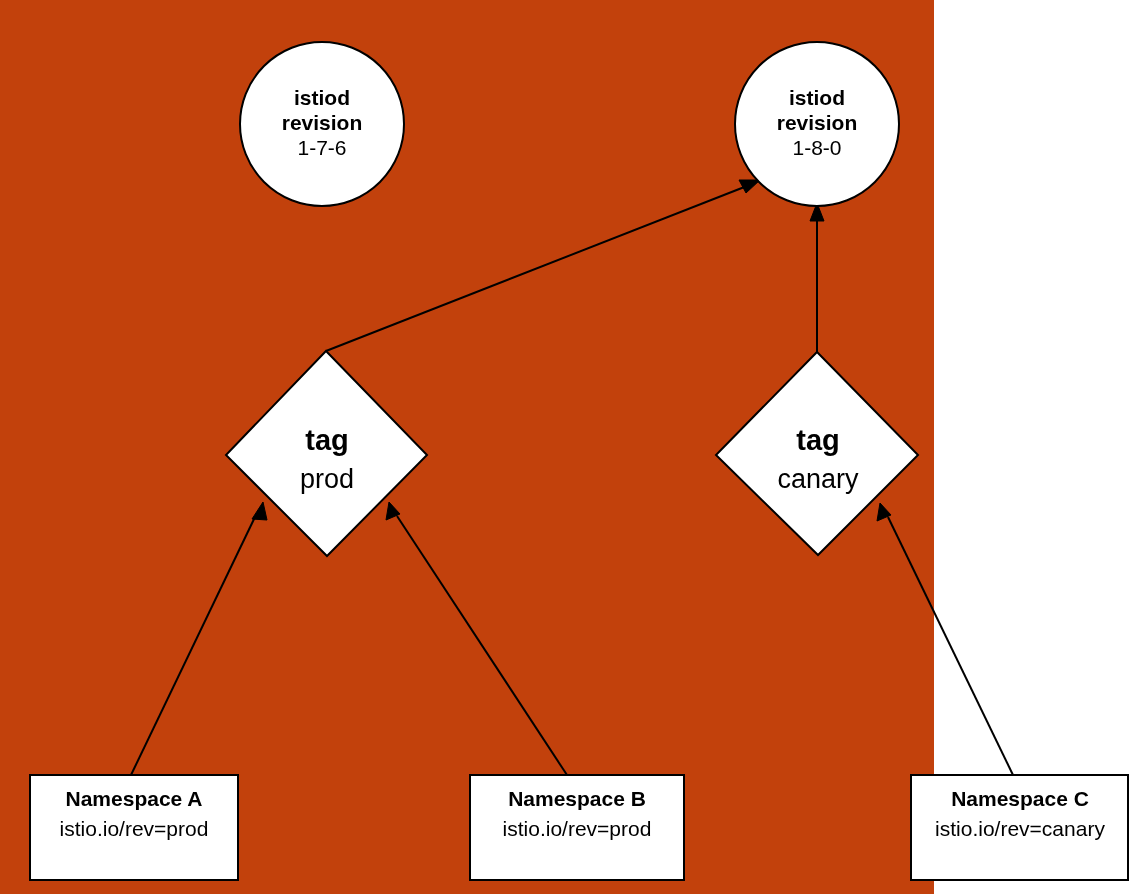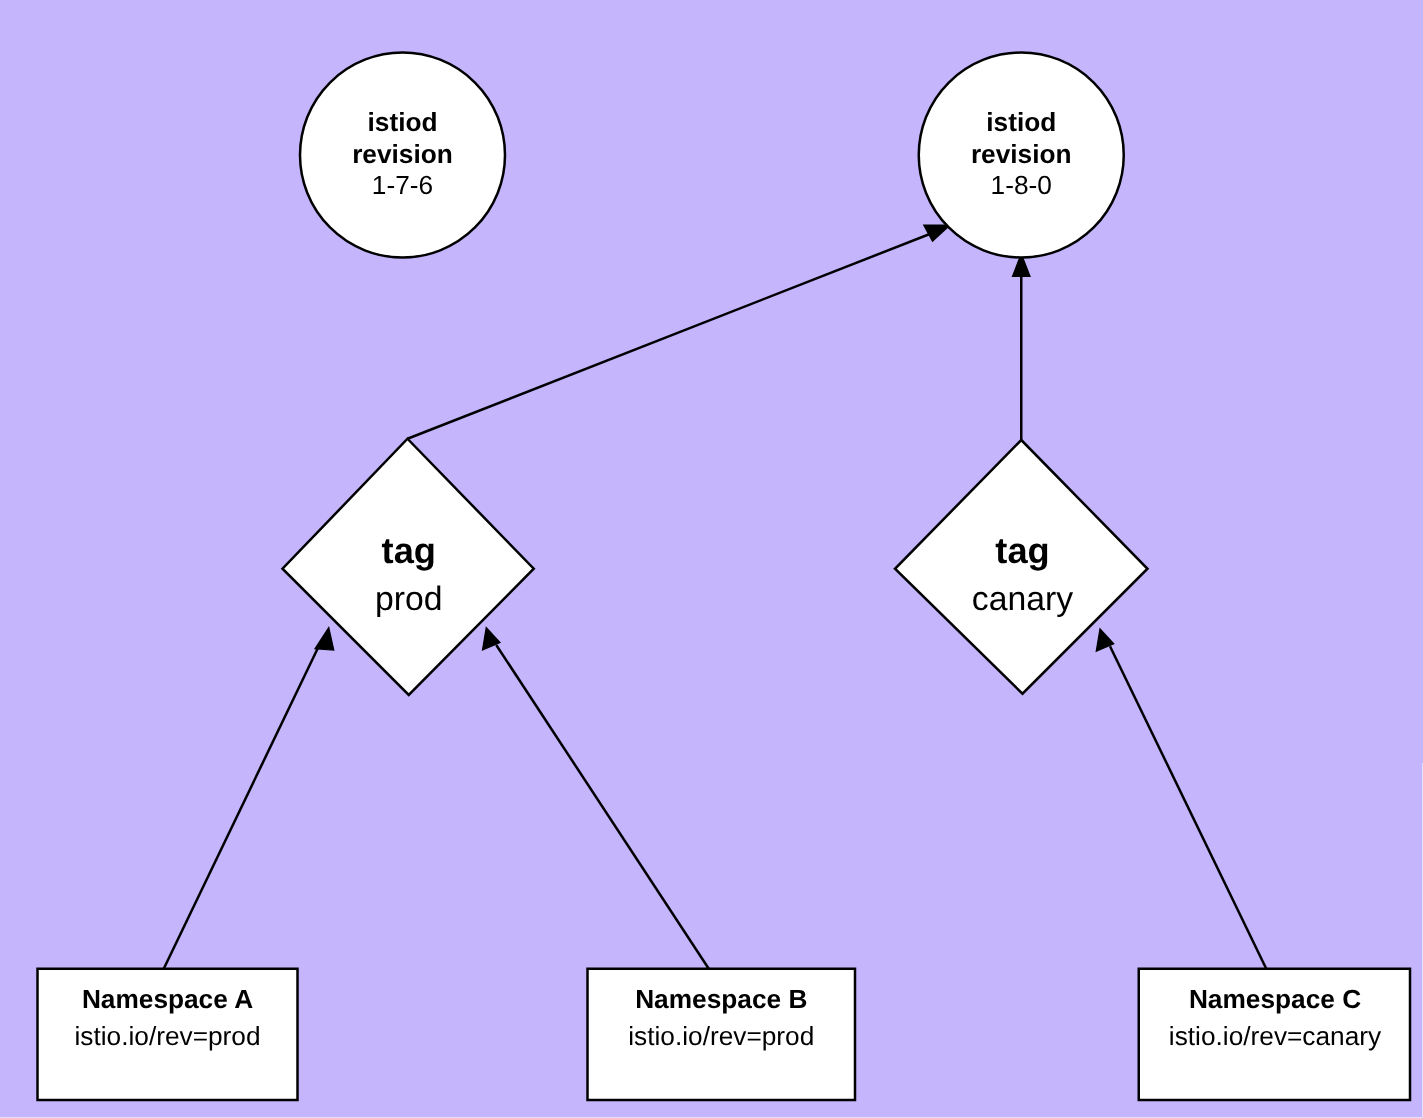--- a/index.html
+++ b/index.html
@@ -9,23 +9,23 @@
     background: #ffffff;
   }
   body {
     width: 1138px;
     height: 894px;
     font-family: "Liberation Sans", sans-serif;
     overflow: hidden;
   }
   #diagram-root {
     position: relative;
-    width: 1138px;
+    width: 934px;
     height: 894px;
-    background: #c4b5fd;
+    background: #c2410c;
   }
   svg#diagram {
     display: block;
     width: 1138px;
     height: 894px;
   }
   .node-shape {
     fill: #ffffff;
     stroke: #000000;
     stroke-width: 2;

